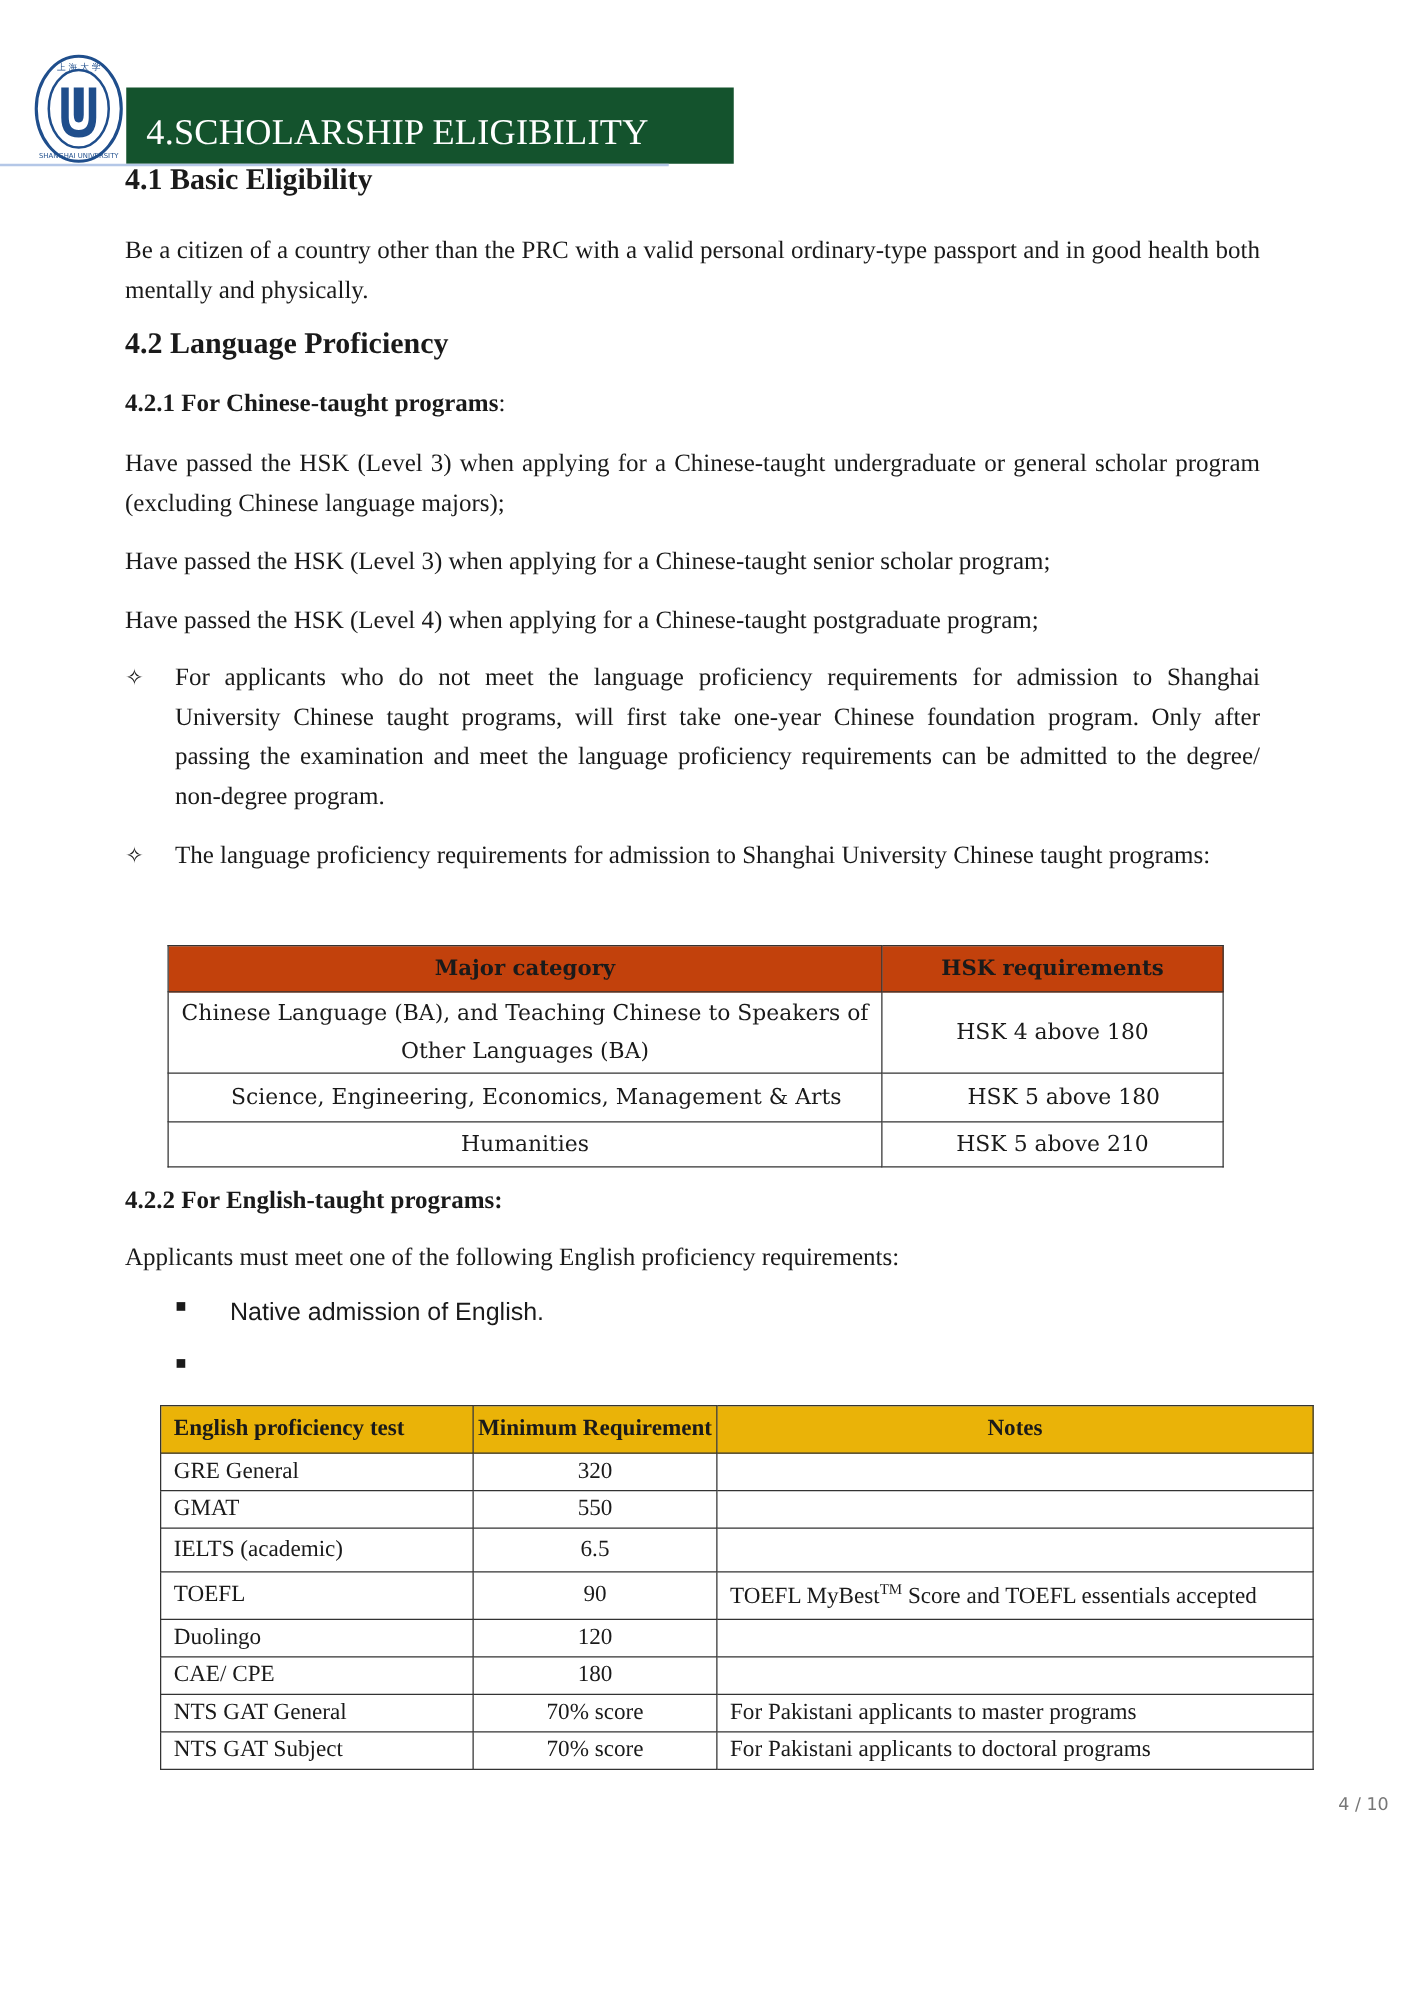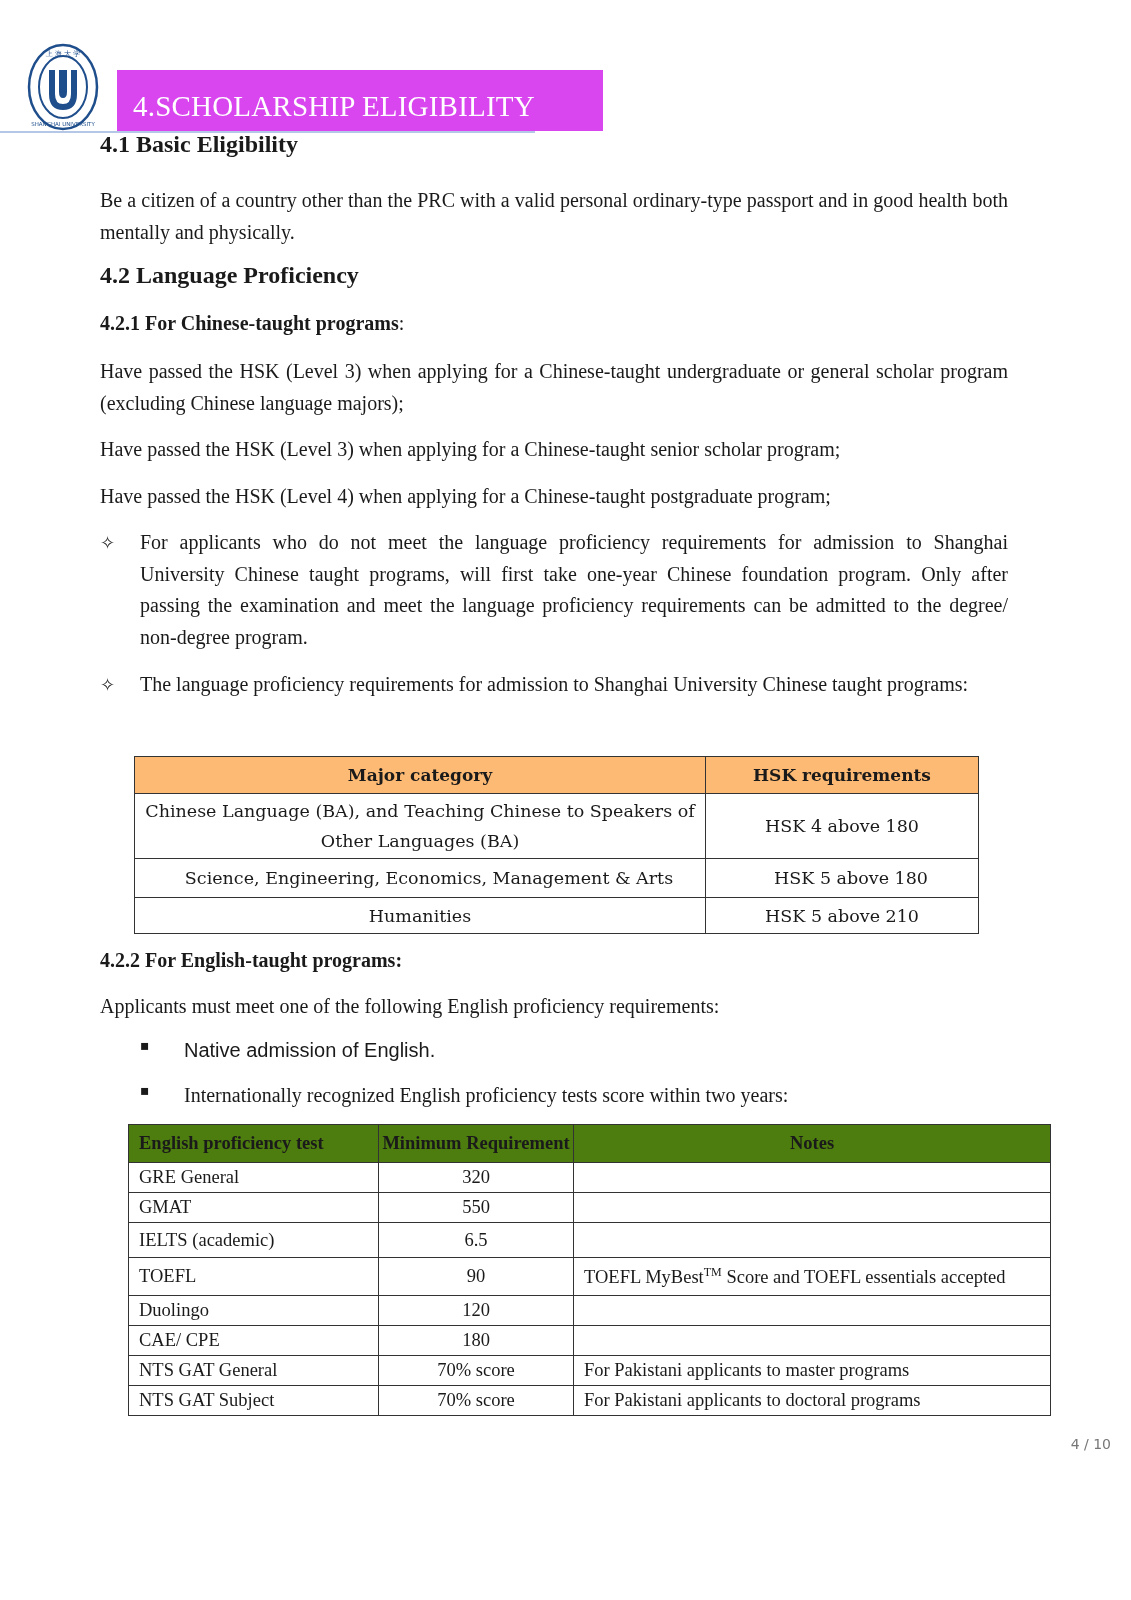--- a/index.html
+++ b/index.html
@@ -3,48 +3,48 @@
   <meta charset="utf-8">
   <style>
     html, body { margin: 0; padding: 0; background: #ffffff; }
     body {
       width: 1131px; height: 1600px; position: relative; overflow: hidden;
       font-family: "Liberation Serif", serif; color: #1a1a1a;
     }
     .logo { position: absolute; left: 27px; top: 42px; width: 72px; height: 90px; }
     .banner {
       position: absolute; left: 101px; top: 70px; width: 486px; height: 61px;
-      background: #d946ef; color: #ffffff;
+      background: #14532d; color: #ffffff;
       font-family: "Liberation Serif", serif; font-size: 29px;
       display: flex; align-items: flex-end; padding-left: 16px; box-sizing: border-box;
-      padding-bottom: 8px; letter-spacing: 0.2px; margin-left: 16px;
+      padding-bottom: 8px; letter-spacing: 0.2px;
     }
     .underline { position: absolute; left: 0; top: 131px; width: 535px; height: 2px; background: #b4c7e7; }
     .h2 { position: absolute; left: 100px; font-weight: bold; font-size: 24px; }
     .h3 { position: absolute; left: 100px; font-weight: bold; font-size: 20px; }
     .p { position: absolute; left: 100px; width: 908px; font-size: 20px; line-height: 31.5px; text-align: justify; }
     .bullet-item { position: absolute; left: 100px; width: 908px; font-size: 20px; line-height: 31.5px; }
     .bullet-item .marker { position: absolute; left: 0; top: 0; width: 30px; font-family: "DejaVu Sans", sans-serif; font-size: 18px; }
     .bullet-item .text { margin-left: 40px; text-align: justify; display: block; }
     .dot-item { position: absolute; left: 140px; font-size: 20px; }
     .dot-item .marker { position: absolute; left: 0; top: -2px; font-family: "DejaVu Sans", sans-serif; font-size: 14px; }
     .dot-item .text { margin-left: 44px; }
 
     table { border-collapse: collapse; position: absolute; }
     .hsk-table { left: 134px; top: 756px; width: 845px; font-family: "DejaVu Serif", serif; font-size: 17.5px; }
     .hsk-table th, .hsk-table td { border: 1.3px solid #333; text-align: center; font-weight: normal; padding: 0 6px; }
-    .hsk-table th { background: #fdba74; height: 36px; font-weight: bold; font-size: 17px; }
+    .hsk-table th { background: #c2410c; height: 36px; font-weight: bold; font-size: 17px; }
     .hsk-table td.c1 { width: 540px; }
     .hsk-table tr.r0 td { height: 64px; line-height: 30px; }
     .hsk-table tr.r1 td { height: 38px; padding-left: 24px; }
     .hsk-table tr.r2 td { height: 35px; }
 
     .eng-table { left: 128px; top: 1124px; width: 923px; font-family: "Liberation Serif", serif; font-size: 18.5px; }
     .eng-table th, .eng-table td { border: 1.3px solid #333; padding: 0 10px; }
-    .eng-table th { background: #4d7c0f; height: 37px; font-weight: bold; }
+    .eng-table th { background: #eab308; height: 37px; font-weight: bold; }
     .eng-table th.c0, .eng-table td.c0 { width: 229px; text-align: left; }
     .eng-table th.c1, .eng-table td.c1 { width: 190px; text-align: center; padding: 0 2px; }
     .eng-table th.c2 { text-align: center; }
     .eng-table td.c2 { text-align: left; }
     .eng-table td { height: 29px; }
     .eng-table tr.tall td { height: 34px; }
     .eng-table tr.toefl td { height: 37px; }
     sup { font-size: 12px; }
 
     .page-num { position: absolute; left: 0; width: 1111px; text-align: right; top: 1436px;
@@ -114,21 +114,20 @@
 
 <div class="h3" style="top:949px;">4.2.2 For English-taught programs:</div>
 <div class="p" style="top:991px;">Applicants must meet one of the following English proficiency requirements:</div>
 
 <div class="dot-item" style="top:1039px; font-family:'Liberation Sans', sans-serif;">
   <span class="marker">▪</span>
   <span class="text">Native admission of English.</span>
 </div>
 <div class="dot-item" style="top:1084px;">
   <span class="marker">▪</span>
-  <span class="text">Internationally recognized English proficiency tests score within two years:</span>
 </div>
 
 <table class="eng-table">
   <thead>
     <tr>
       <th class="c0">English proficiency test</th>
       <th class="c1">Minimum Requirement</th>
       <th class="c2">Notes</th>
     </tr>
   </thead>

